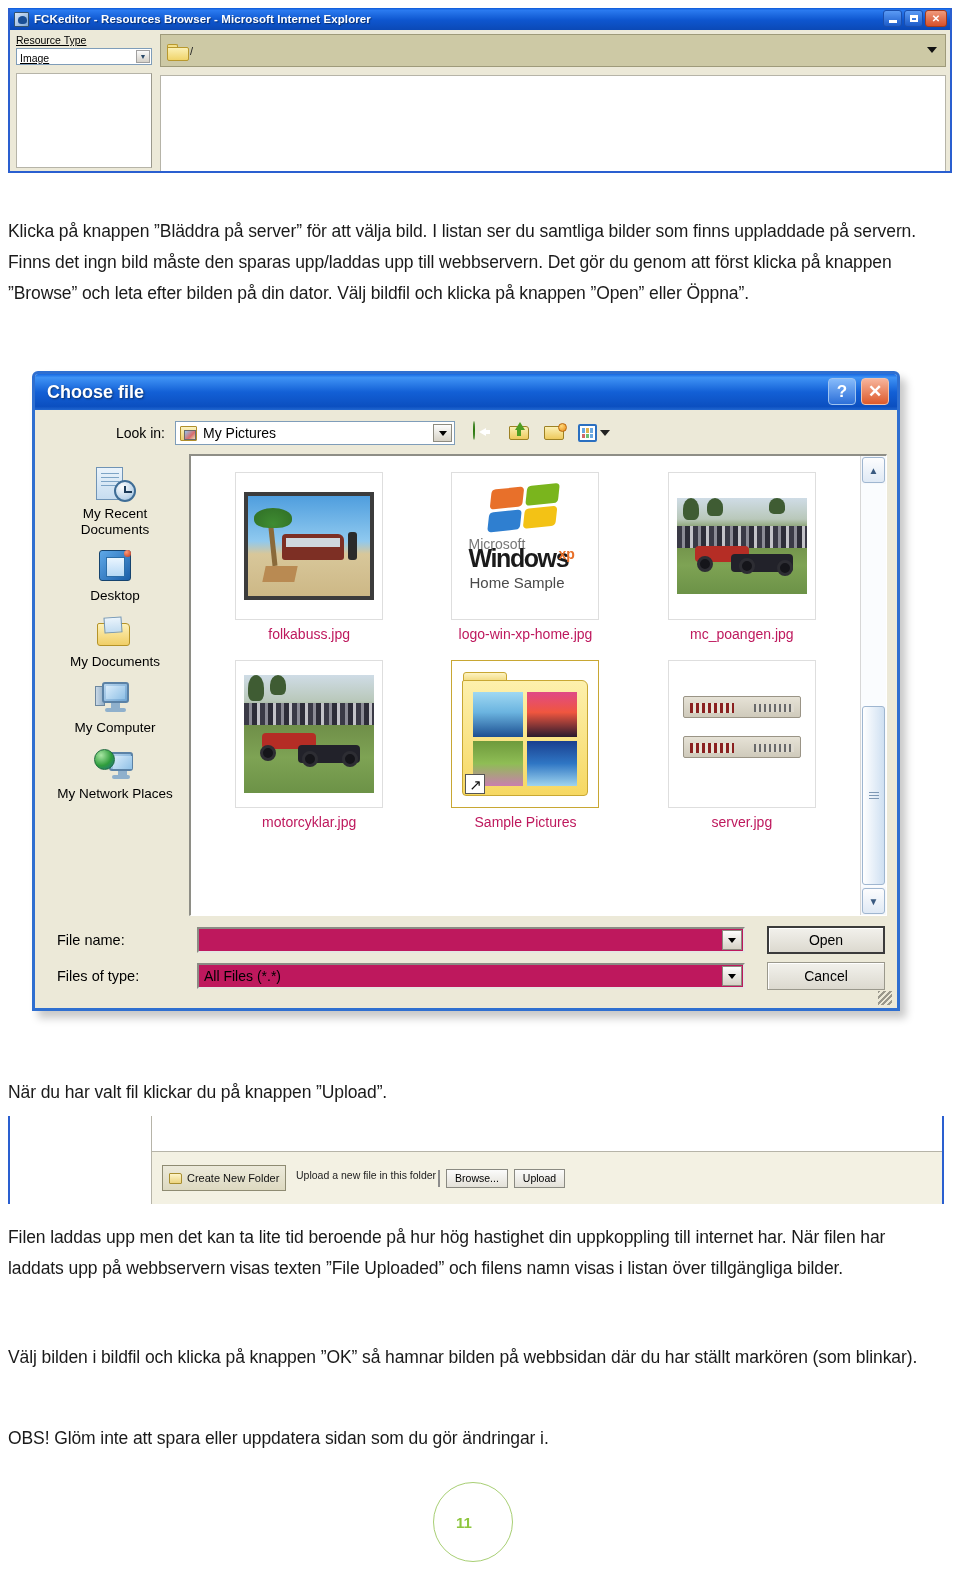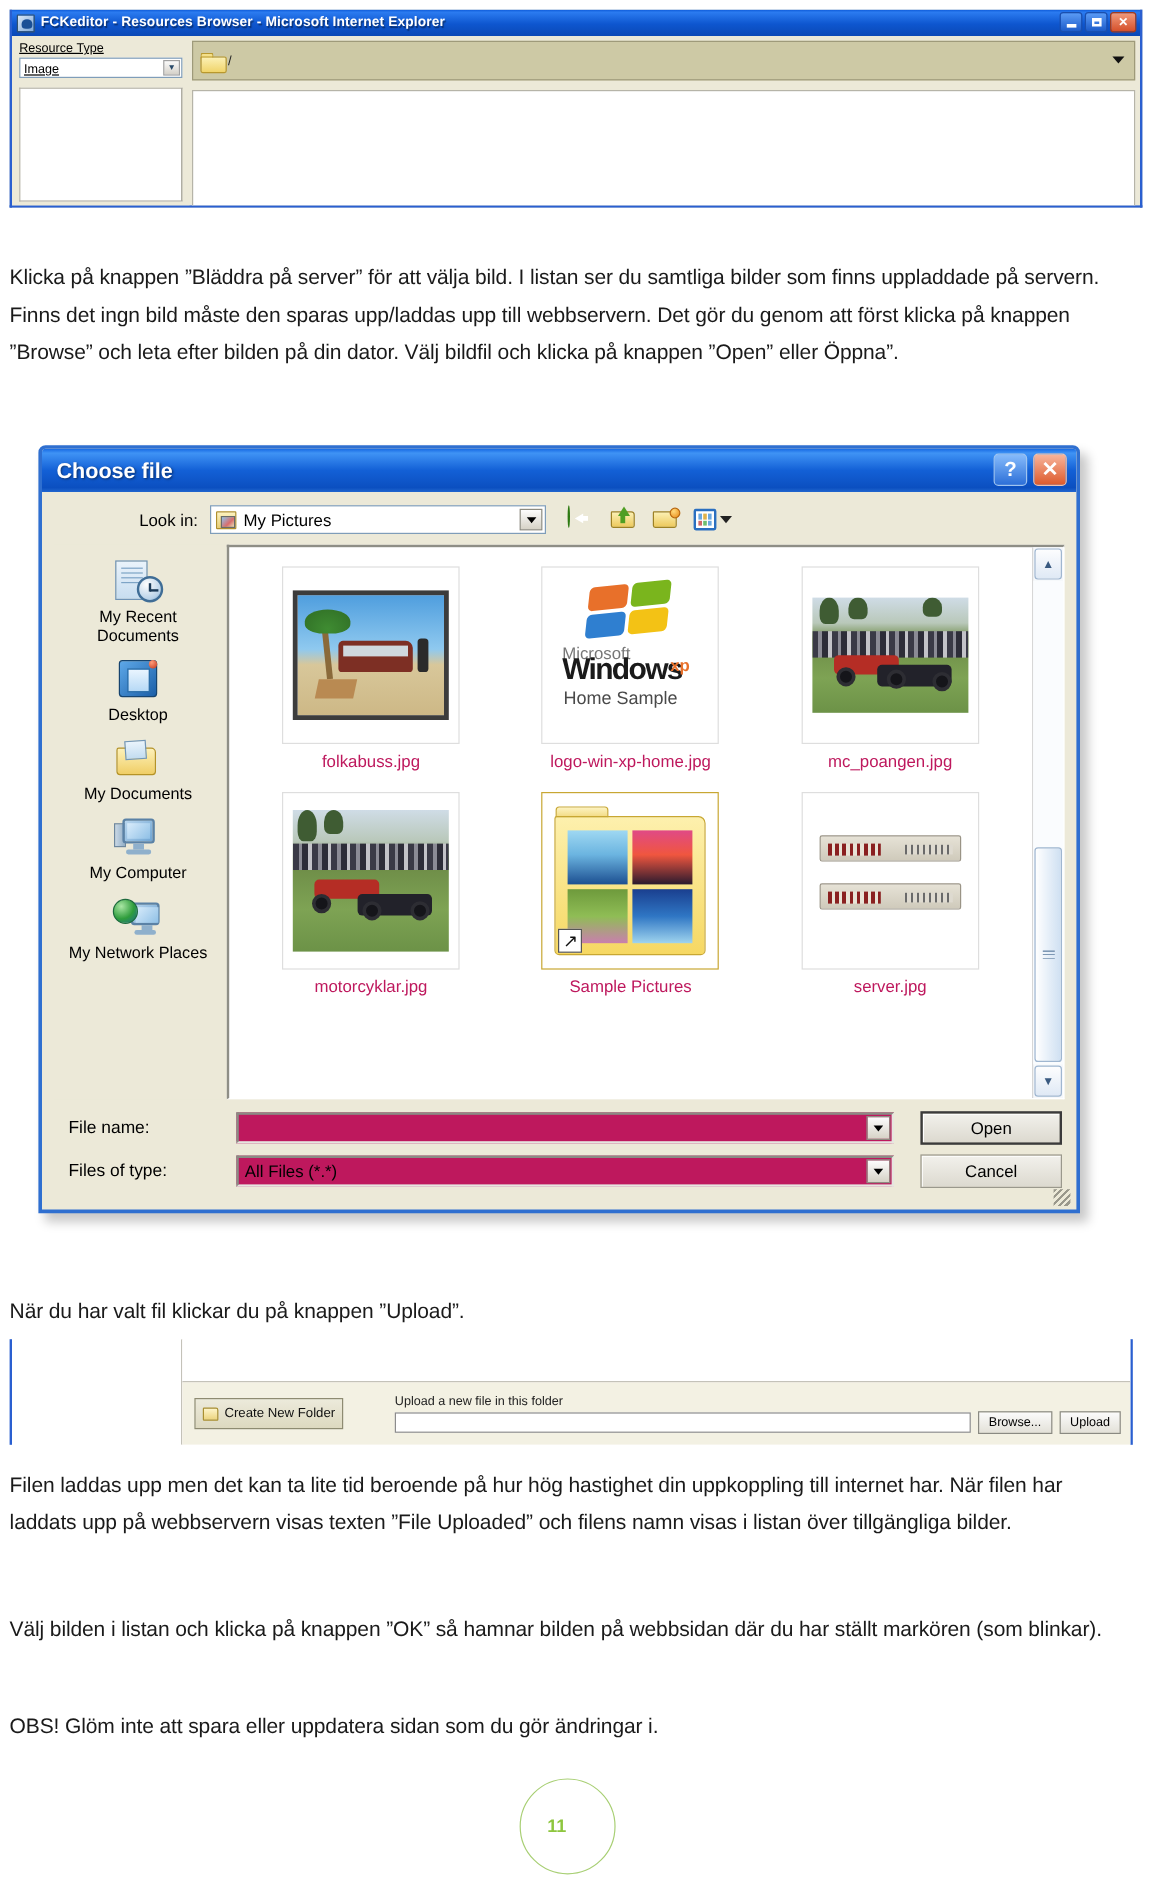--- a/index.html
+++ b/index.html
@@ -436,21 +436,21 @@
   .strip-bar{
     height:52px; background:#f3f1e3; display:flex; align-items:center; padding:0 8px 0 10px; gap:10px;
   }
   .cnf-btn{
     width:124px; height:26px; background:linear-gradient(to bottom,#eceadb,#ddd9c0);
     border:1px solid #8e8b72; display:flex; align-items:center; gap:5px; padding-left:6px;
     font-size:11px; color:#111;
   }
   .cnf-ico{ width:13px;height:11px;background:linear-gradient(to bottom,#fdf4c8,#ecd47f);
     border:1px solid #a98f30; border-radius:1px 2px 1px 1px; flex:0 0 auto;}
-  .upl-group{ flex:1; display:flex; flex-direction:column; gap:2px;margin-left:33px; }
+  .upl-group{ flex:1; display:flex; flex-direction:row; gap:2px; }
   .upl-label{ font-size:10.5px; color:#222; }
   .upl-row{ display:flex; align-items:center; gap:6px; }
   .upl-input{ flex:1; height:17px; background:#fff; border:1px solid #8c8c8c; }
   .sm-btn{
     height:19px; padding:0 8px; background:linear-gradient(to bottom,#fbfbfb,#e3e1d8);
     border:1px solid #8a8a82; font-size:10.5px; display:flex;align-items:center;
   }
 
   
   .pagenum{
@@ -744,20 +744,20 @@
             <span class="sm-btn">Browse...</span>
             <span class="sm-btn">Upload</span>
           </div>
         </div>
       </div>
     </div>
   </div>
 </div>
 
 <p class="para" id="p-upload">Filen laddas upp men det kan ta lite tid beroende på hur hög hastighet din uppkoppling till internet har. När filen har laddats upp på webbservern visas texten ”File Uploaded” och filens namn visas i listan över tillgängliga bilder.</p>
-<p class="para" id="p-ok">Välj bilden i listan och klicka på knappen ”OK” så hamnar bilden på webbsidan där du har ställt markören (som blinkar).</p>
+<p class="para" id="p-ok">Välj bilden i bildfil och klicka på knappen ”OK” så hamnar bilden på webbsidan där du har ställt markören (som blinkar).</p>
 <p class="para" id="p-obs">OBS! Glöm inte att spara eller uppdatera sidan som du gör ändringar i.</p>
 
 <div class="pagenum">
   <div class="pagenum-circle">
     <span class="pagenum-text">11</span>
   </div>
 </div>
 
 </body></html>

